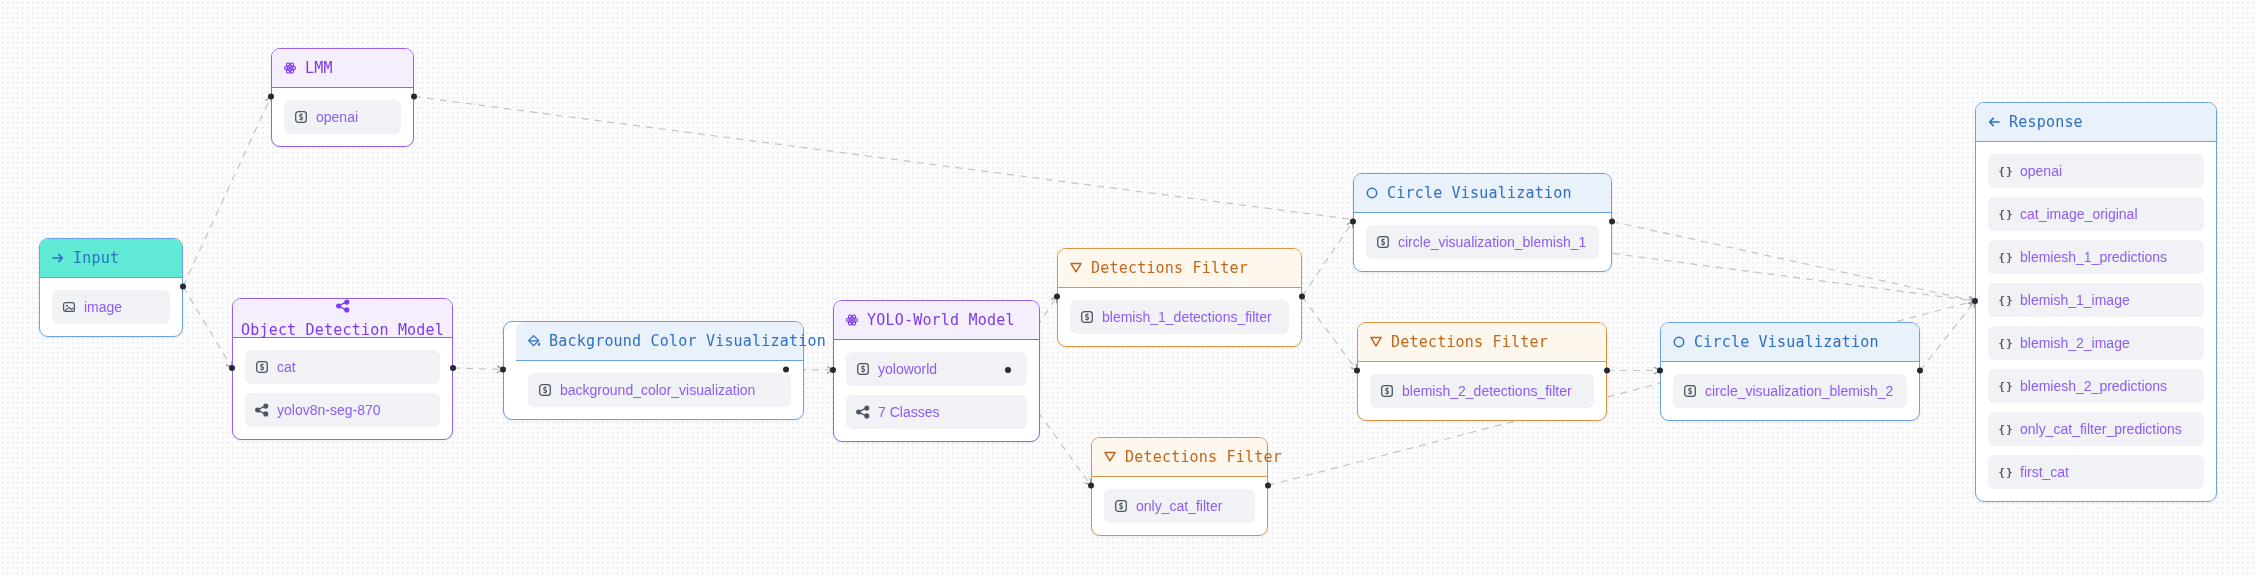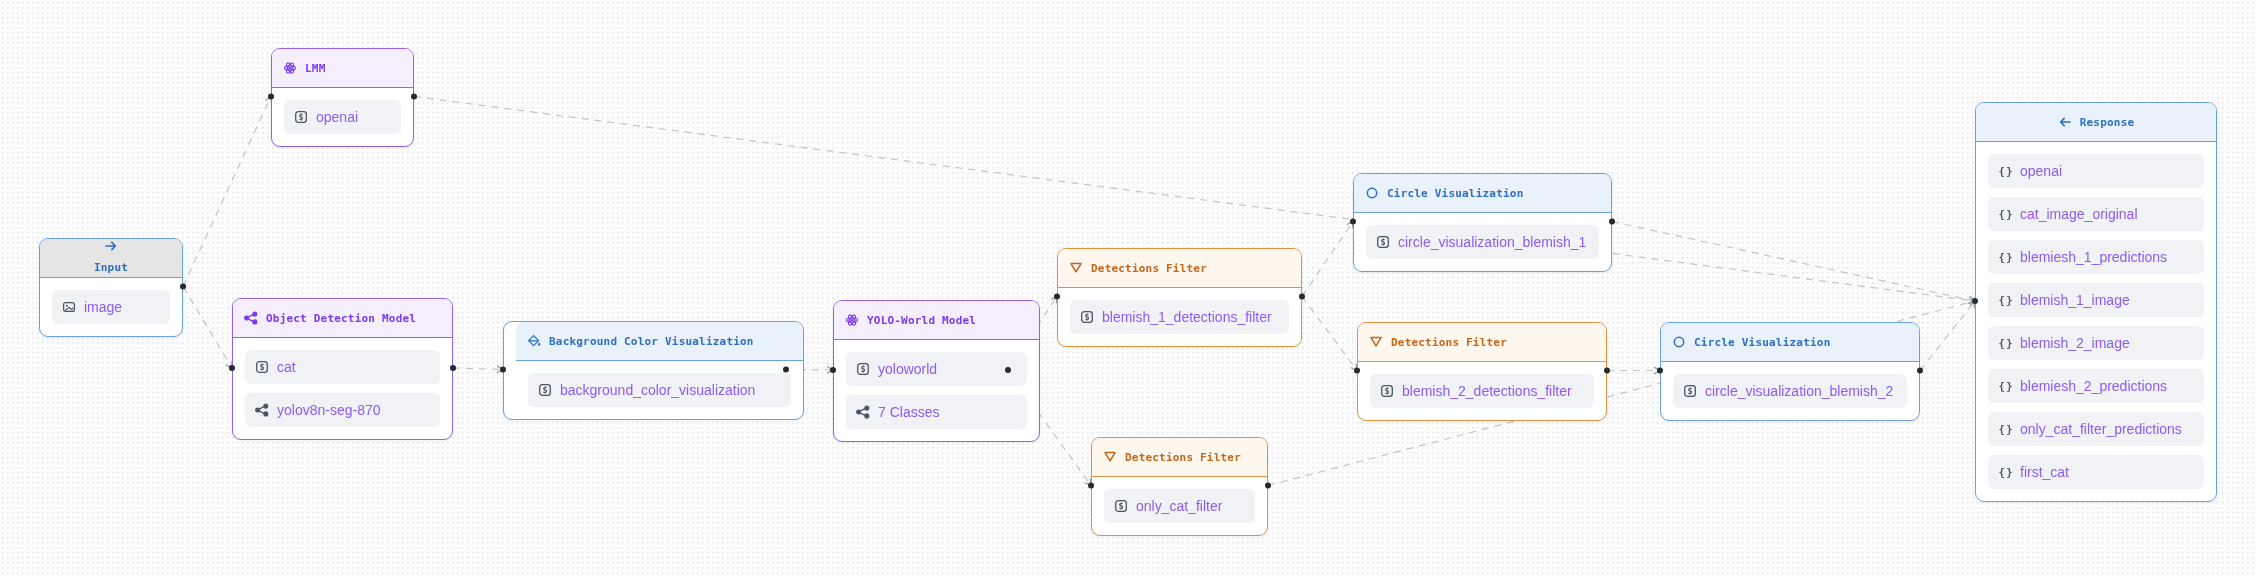--- a/index.html
+++ b/index.html
@@ -29,21 +29,21 @@
   }
   .node-header{
     display:flex;align-items:center;gap:8px;
     height:39px;padding:0 11px;
     border-bottom:1.4px solid;
     border-top-left-radius:8px;border-top-right-radius:8px;
     box-sizing:border-box;
   }
   .node-title{
     font-family:"DejaVu Sans Mono", monospace;
-    font-size:11px;font-weight:700;letter-spacing:.2px;
+    font-size:15px;font-weight:400;letter-spacing:.2px;
     white-space:nowrap;
   }
   .node-body{
     padding:12px;display:flex;flex-direction:column;gap:9px;
   }
   .chip{
     display:flex;align-items:center;gap:8px;
     height:34px;padding:0 10px;
     background:#f1f2f5;border-radius:6px;
     box-sizing:border-box;overflow:hidden;
@@ -94,39 +94,39 @@
         <div class="chip">
           <svg class="icon" width="14" height="14" viewBox="0 0 14 14" xmlns="http://www.w3.org/2000/svg">
             <rect x="1.7" y="1.7" width="10.6" height="10.6" rx="2.6" fill="none" stroke="#4b5563" stroke-width="1.3"></rect>
         <text x="7" y="10.2" text-anchor="middle" font-family="DejaVu Sans Mono, monospace" font-size="8.5" font-weight="bold" fill="#4b5563">$</text>
           </svg>
           <span class="chip-label">openai</span>
         </div>
       </div>
     </div>
     <div class="node" style="left: 39px; top: 238px; width: 144px; border-color: rgb(107, 161, 222);">
-      <div class="node-header" style="background: #e5e5e5; border-bottom-color: rgb(107, 161, 222); flex-direction: column;">
+      <div class="node-header" style="background: #5eead4; border-bottom-color: rgb(107, 161, 222);">
         <svg class="icon" width="14" height="14" viewBox="0 0 14 14" xmlns="http://www.w3.org/2000/svg">
           <path d="M2 7 H11 M7.8 3.4 L11.4 7 L7.8 10.6" fill="none" stroke="#2d6fc0" stroke-width="1.6" stroke-linecap="round" stroke-linejoin="round"></path>
         </svg>
         <span class="node-title" style="color:#2d6fc0">Input</span>
       </div>
       <div class="node-body">
         <div class="chip">
           <svg class="icon" width="14" height="14" viewBox="0 0 14 14" xmlns="http://www.w3.org/2000/svg">
             <rect x="1.6" y="2.6" width="10.8" height="8.8" rx="2" fill="none" stroke="#4b5563" stroke-width="1.3"></rect>
         <circle cx="5" cy="5.8" r="1" fill="#4b5563"></circle>
         <path d="M3.4 10.4 L7 7.4 L9.2 9.4 L10.8 8.2" fill="none" stroke="#4b5563" stroke-width="1.2" stroke-linecap="round" stroke-linejoin="round"></path>
           </svg>
           <span class="chip-label">image</span>
         </div>
       </div>
     </div>
     <div class="node" style="left: 232px; top: 298px; width: 221px; border-color: rgb(150, 96, 238);">
-      <div class="node-header" style="background: rgb(245, 238, 253); border-bottom-color: rgb(150, 96, 238);">
+      <div class="node-header" style="background: rgb(245, 238, 253); border-bottom-color: rgb(150, 96, 238); flex-direction: column;">
         <svg class="icon" width="14" height="14" viewBox="0 0 14 14" xmlns="http://www.w3.org/2000/svg">
           <g stroke="#7c3aed" stroke-width="1.3" fill="#7c3aed">
         <line x1="3.4" y1="6.4" x2="9.6" y2="3.4"></line>
         <line x1="3.4" y1="7.6" x2="9.6" y2="10.6"></line>
         <circle cx="2.6" cy="7" r="1.9"></circle>
             <circle cx="10.8" cy="3.1" r="1.9"></circle>
             <circle cx="10.8" cy="10.9" r="1.9"></circle>
           </g>
         </svg>
         <span class="node-title" style="color:#7c3aed">Object Detection Model</span>
@@ -287,21 +287,21 @@
         <div class="chip">
           <svg class="icon" width="14" height="14" viewBox="0 0 14 14" xmlns="http://www.w3.org/2000/svg">
             <rect x="1.7" y="1.7" width="10.6" height="10.6" rx="2.6" fill="none" stroke="#4b5563" stroke-width="1.3"></rect>
         <text x="7" y="10.2" text-anchor="middle" font-family="DejaVu Sans Mono, monospace" font-size="8.5" font-weight="bold" fill="#4b5563">$</text>
           </svg>
           <span class="chip-label">only_cat_filter</span>
         </div>
       </div>
     </div>
     <div class="node" style="left: 1975px; top: 102px; width: 242px; border-color: rgb(107, 161, 222);">
-      <div class="node-header" style="background: rgb(233, 241, 251); border-bottom-color: rgb(107, 161, 222); justify-content: center;">
+      <div class="node-header" style="background: rgb(233, 241, 251); border-bottom-color: rgb(107, 161, 222);">
         <svg class="icon" width="14" height="14" viewBox="0 0 14 14" xmlns="http://www.w3.org/2000/svg">
           <path d="M12 7 H3 M6.2 3.4 L2.6 7 L6.2 10.6" fill="none" stroke="#2d6fc0" stroke-width="1.6" stroke-linecap="round" stroke-linejoin="round"></path>
         </svg>
         <span class="node-title" style="color:#2d6fc0">Response</span>
       </div>
       <div class="node-body">
         <div class="chip">
           <svg class="icon" width="14" height="14" viewBox="0 0 14 14" xmlns="http://www.w3.org/2000/svg">
             <g font-family="DejaVu Sans Mono, monospace" font-size="10.5" font-weight="bold" fill="#4b5563">
         <text x="0.6" y="10.6">{</text>

